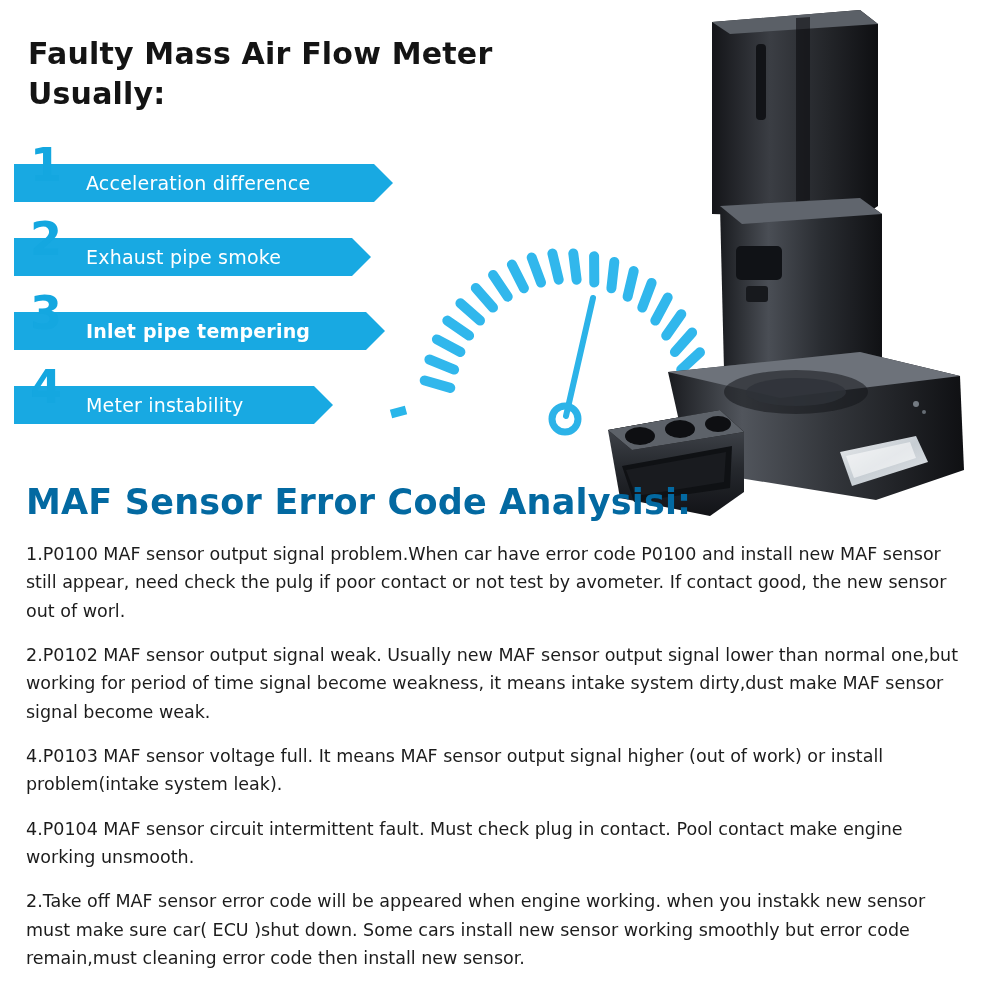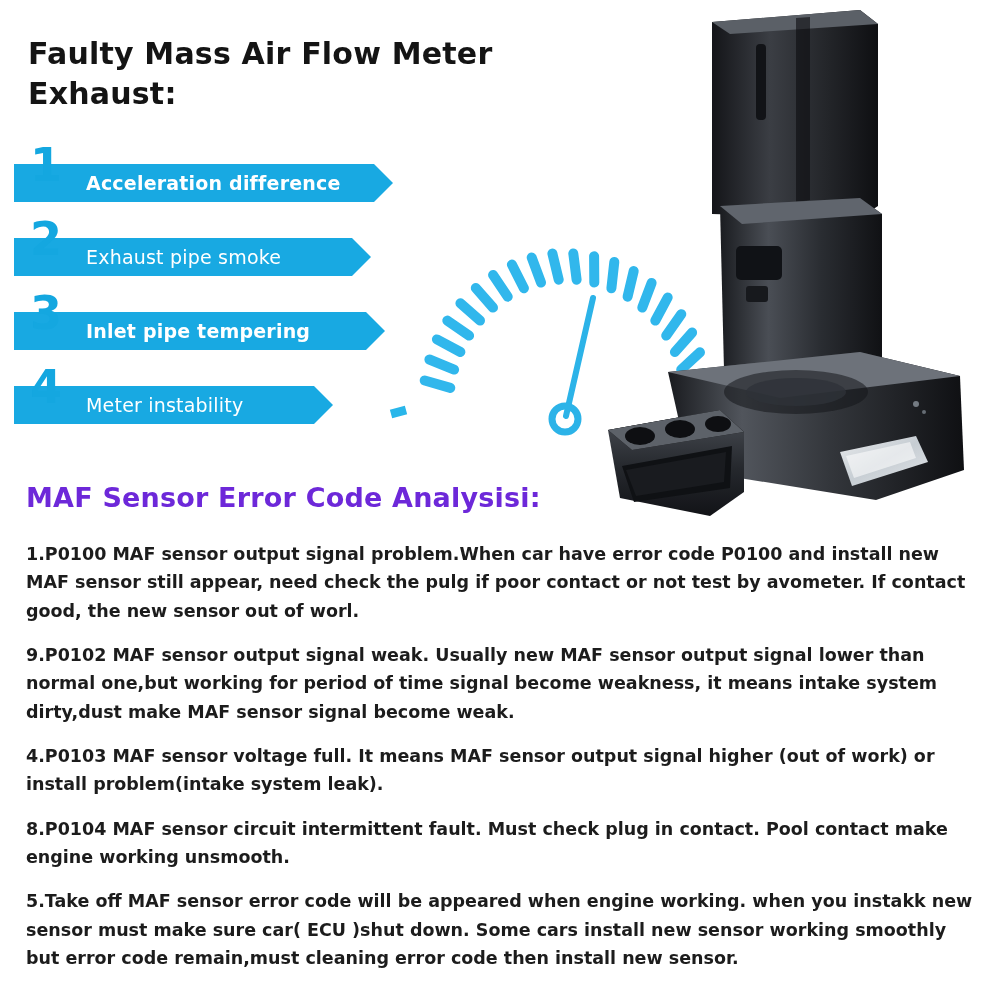--- a/index.html
+++ b/index.html
@@ -63,60 +63,59 @@
     height: 38px;
     background: #18a9e2;
     color: #ffffff;
     font-size: 19px;
     display: flex;
     align-items: center;
     padding-left: 72px;
     box-sizing: border-box;
     letter-spacing: 0.2px;
   }
-  .bar-1 { width: 360px; font-weight: bold; }
+  .bar-1 { width: 360px; }
   .bar-2 { width: 338px; }
   .bar-3 { width: 352px; font-weight: bold; }
   .bar-4 { width: 300px; }
   .sym-bar::after {
     content: "";
     position: absolute;
     right: -19px;
     top: 0;
     width: 0;
     height: 0;
     border-top: 19px solid transparent;
     border-bottom: 19px solid transparent;
     border-left: 19px solid #18a9e2;
   }
 
   
   .section-title {
     position: absolute;
     left: 26px;
     top: 482px;
-    font-size: 27px;
+    font-size: 35px;
     font-weight: bold;
-    color: #6d28d9;
+    color: #0369a1;
     letter-spacing: 0.2px;
   }
 
   
   .body-copy {
     position: absolute;
     left: 26px;
     top: 540px;
     width: 948px;
     font-size: 17.5px;
     line-height: 1.62;
     color: #1c1c1c;
   }
   .body-copy p {
     margin: 0 0 16px 0;
-    font-weight: bold;
   }
 
   
   .gauge {
     position: absolute;
     left: 368px;
     top: 236px;
     width: 340px;
     height: 220px;
   }
@@ -130,21 +129,21 @@
     height: 540px;
   }
 </style>
 </head>
 <body>
 
 <div class="page">
 
   <div class="headline">
     <span>Faulty Mass Air Flow Meter</span>
-    <span>Exhaust:</span>
+    <span>Usually:</span>
   </div>
 
   <div class="symptoms">
     <div class="sym-row">
       <div class="sym-num">1</div>
       <div class="sym-bar bar-1">Acceleration difference</div>
     </div>
     <div class="sym-row">
       <div class="sym-num">2</div>
       <div class="sym-bar bar-2">Exhaust pipe smoke</div>
@@ -255,19 +254,19 @@
     <polygon points="66,470 166,452 164,482 76,496" fill="#191b1f"></polygon>
 
     <circle cx="356" cy="404" r="3" fill="#9aa3ad" opacity="0.7"></circle>
     <circle cx="364" cy="412" r="2" fill="#9aa3ad" opacity="0.6"></circle>
   </svg>
 
   <div class="section-title">MAF Sensor Error Code Analysisi:</div>
 
   <div class="body-copy">
     <p>1.P0100 MAF sensor output signal problem.When car have error code P0100 and install new MAF sensor still appear, need check the pulg if poor contact or not test by avometer. If contact good, the new sensor out of worl.</p>
-    <p>9.P0102 MAF sensor output signal weak. Usually new MAF sensor output signal lower than normal one,but working for period of time signal become weakness, it means intake system dirty,dust make MAF sensor signal become weak.</p>
+    <p>2.P0102 MAF sensor output signal weak. Usually new MAF sensor output signal lower than normal one,but working for period of time signal become weakness, it means intake system dirty,dust make MAF sensor signal become weak.</p>
     <p>4.P0103 MAF sensor voltage full. It means MAF sensor output signal higher (out of work) or install problem(intake system leak).</p>
-    <p>8.P0104 MAF sensor circuit intermittent fault. Must check plug in contact. Pool contact make engine working unsmooth.</p>
-    <p>5.Take off MAF sensor error code will be appeared when engine working. when you instakk new sensor must make sure car( ECU )shut down. Some cars install new sensor working smoothly but error code remain,must cleaning error code then install new sensor.</p>
+    <p>4.P0104 MAF sensor circuit intermittent fault. Must check plug in contact. Pool contact make engine working unsmooth.</p>
+    <p>2.Take off MAF sensor error code will be appeared when engine working. when you instakk new sensor must make sure car( ECU )shut down. Some cars install new sensor working smoothly but error code remain,must cleaning error code then install new sensor.</p>
   </div>
 
 </div>
 
 </body></html>

